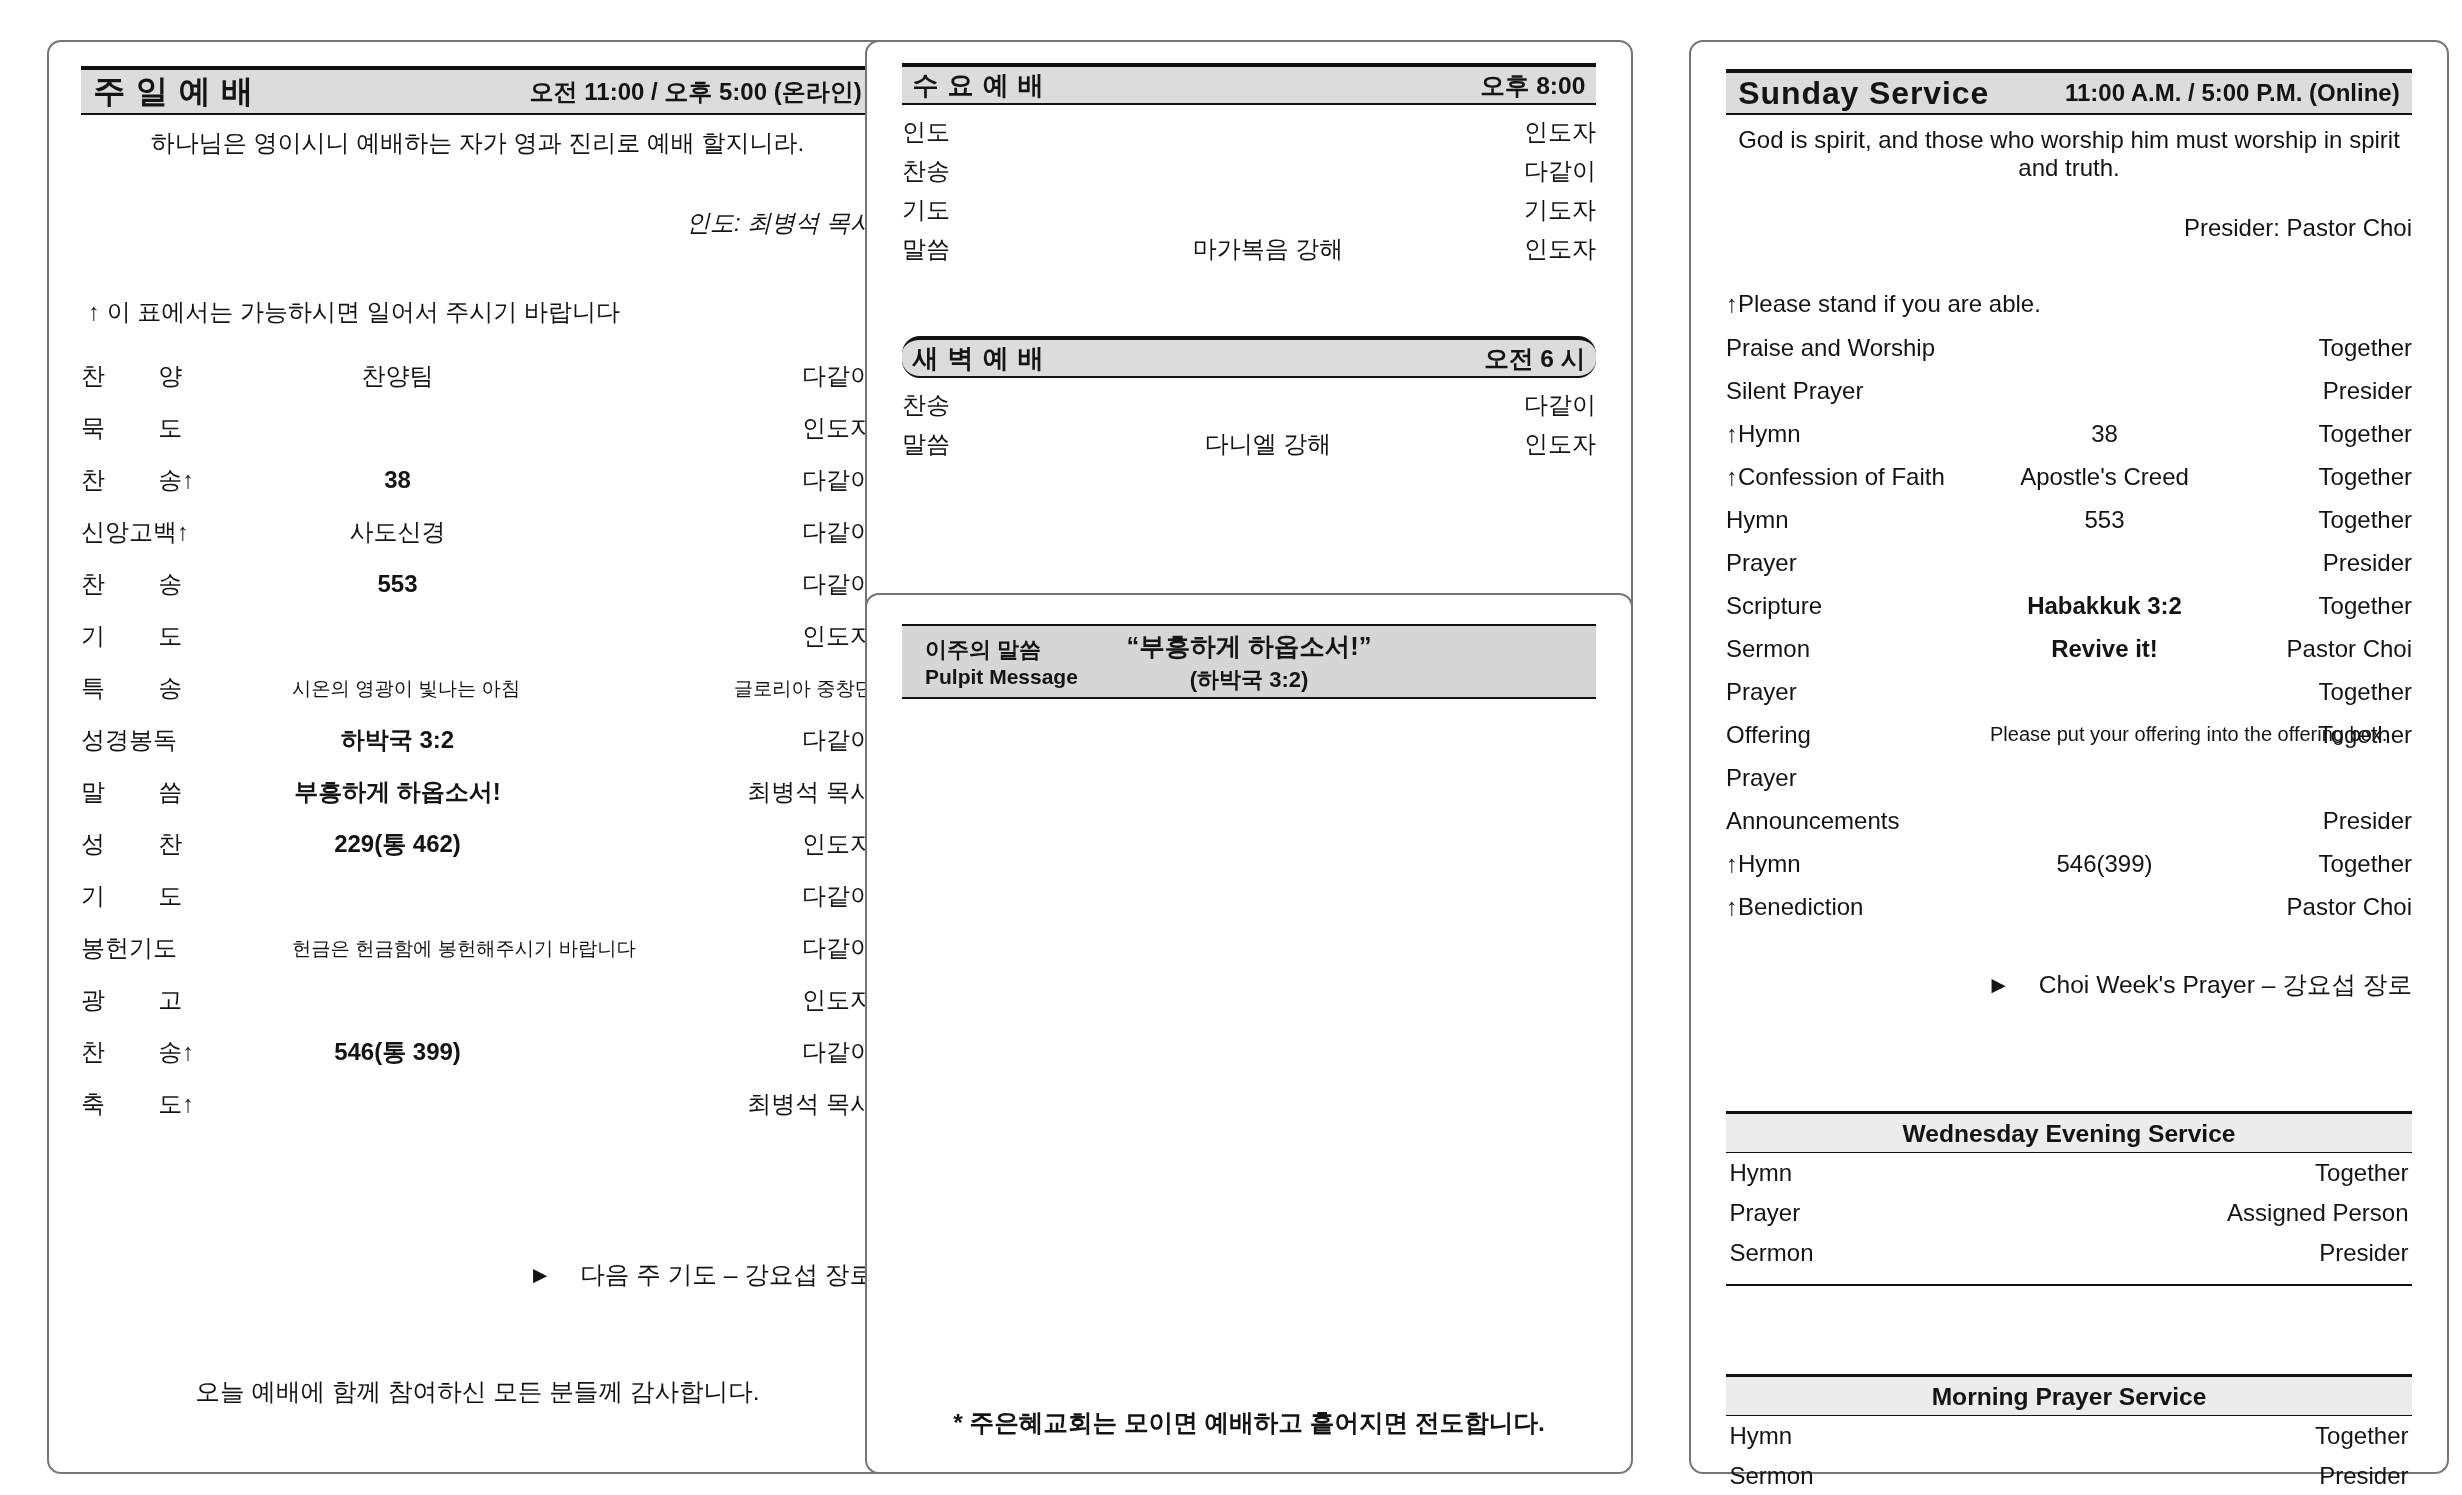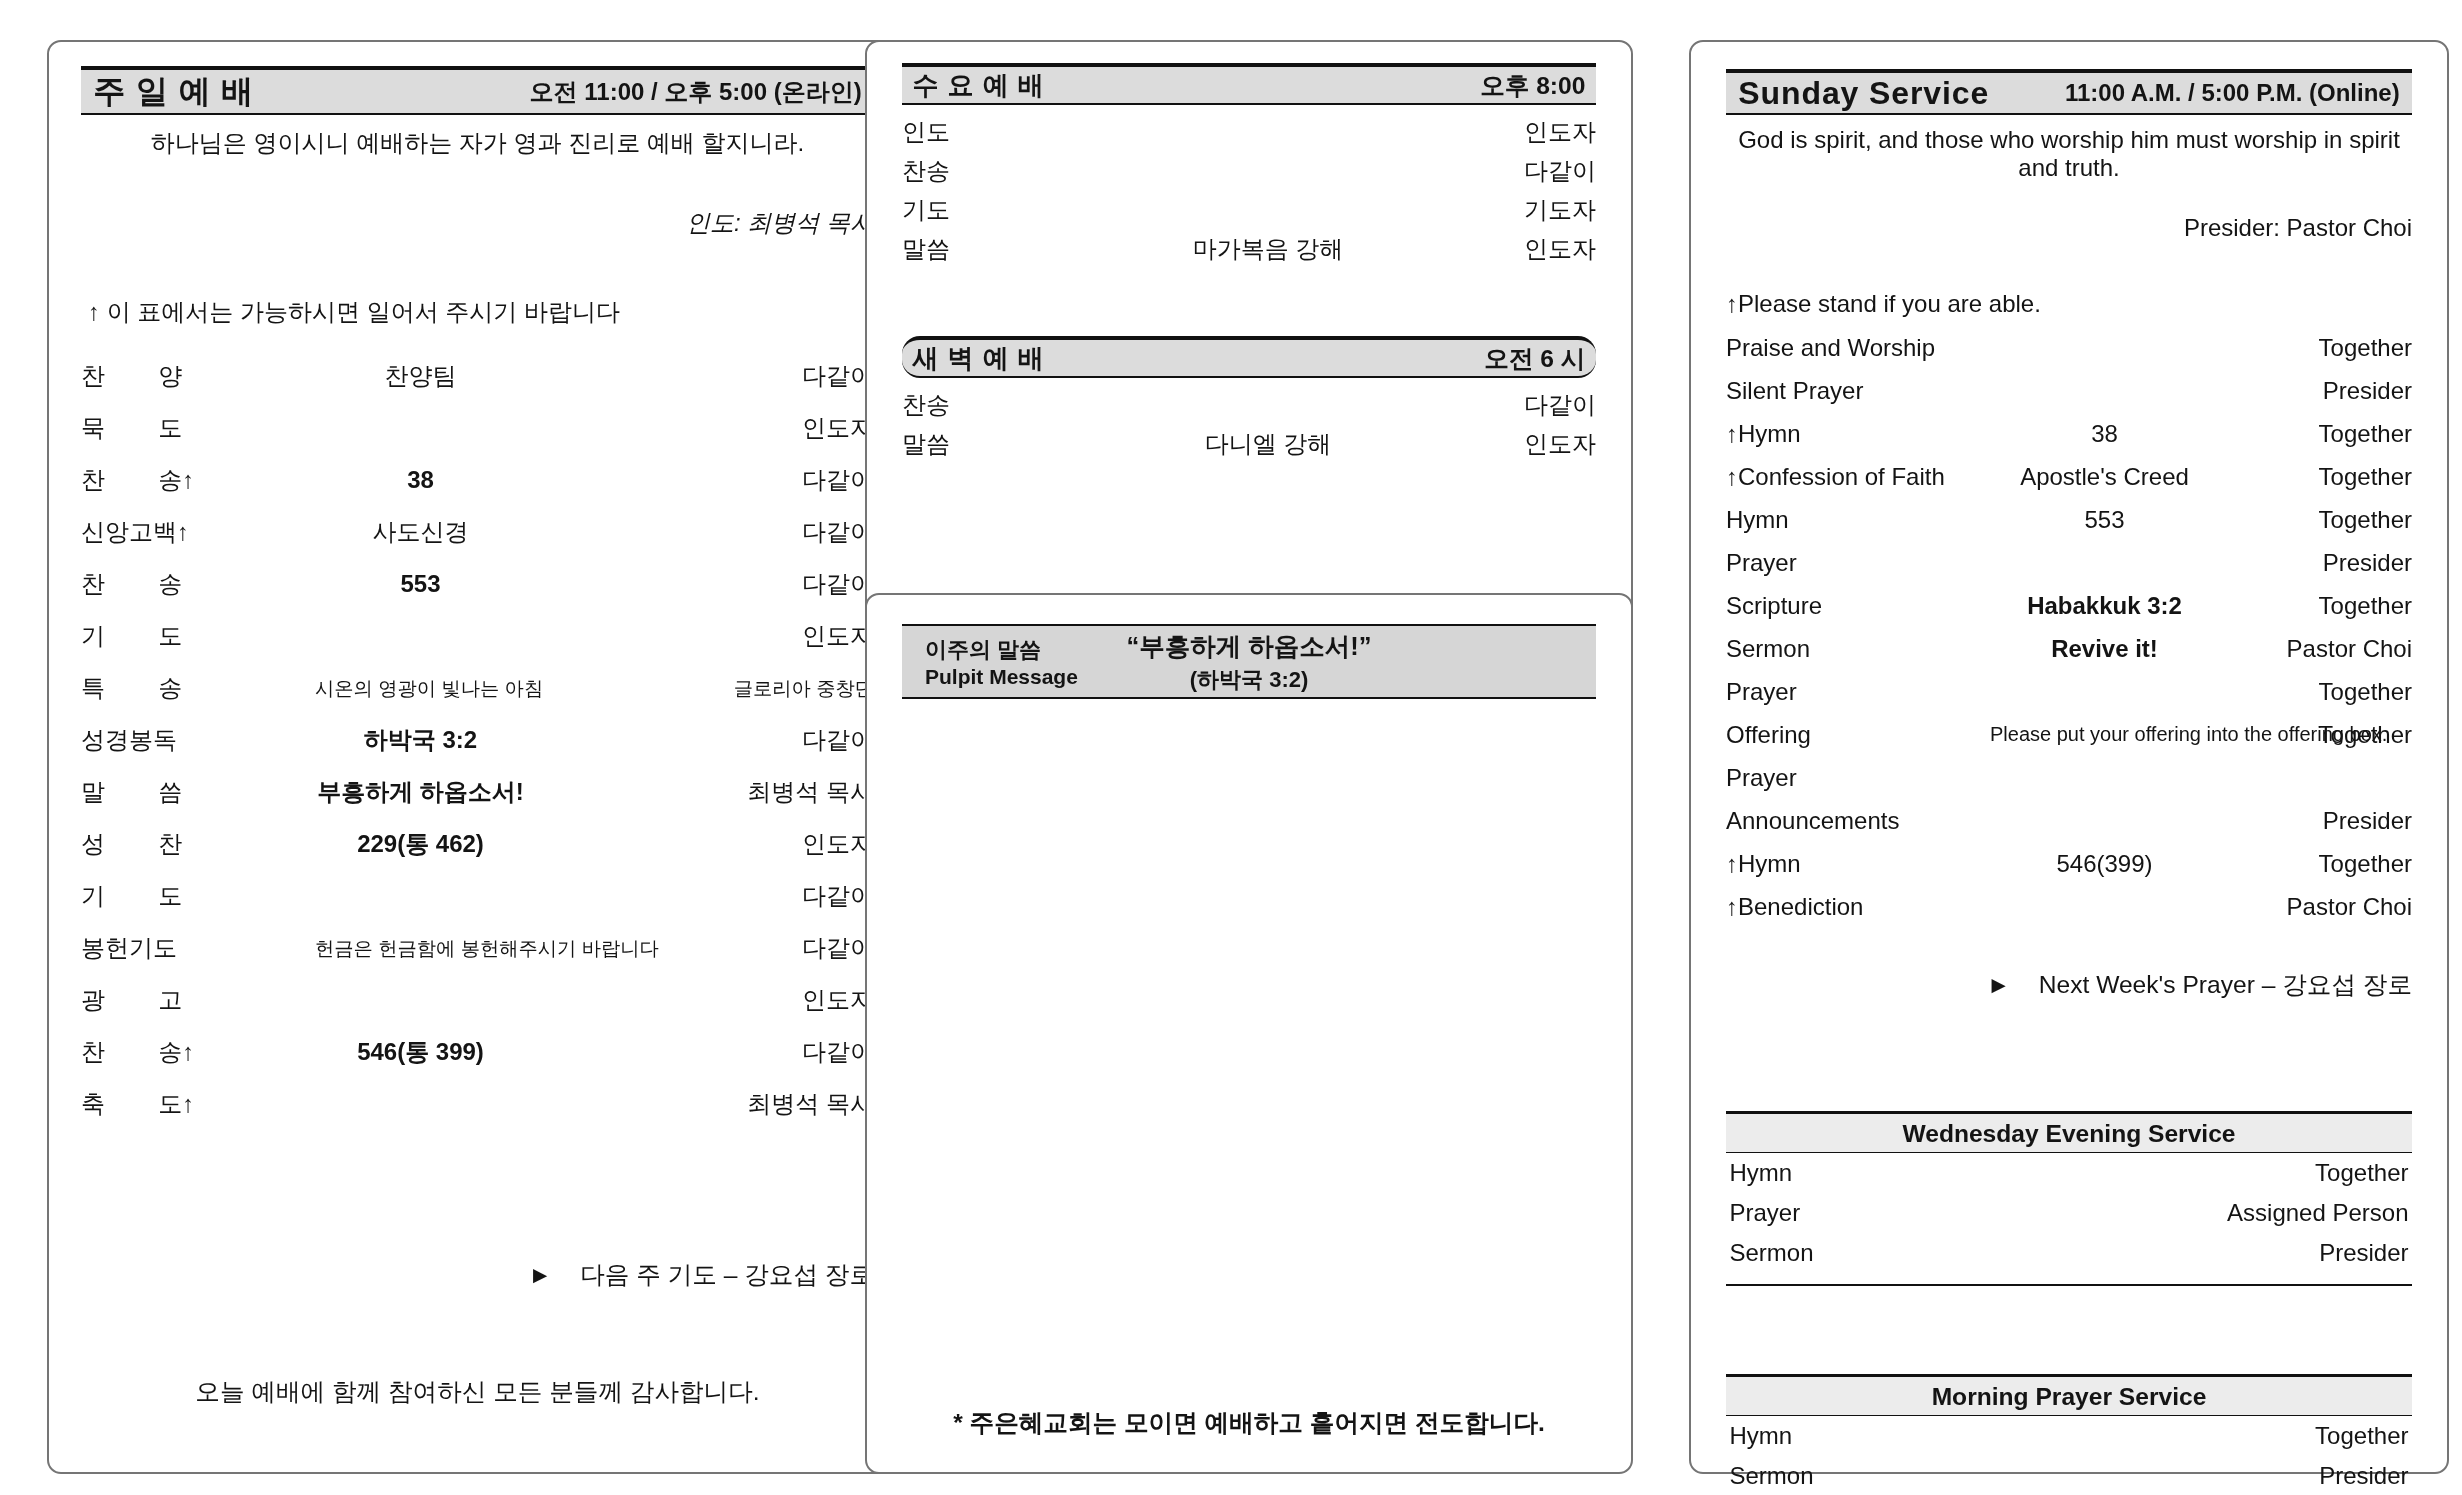--- a/index.html
+++ b/index.html
@@ -51,21 +51,21 @@
   .row { display: grid; align-items: center; }
   .c-item { white-space: pre; text-align: left; }
   .c-detail { text-align: center; white-space: nowrap; }
   .c-who { text-align: right; white-space: nowrap; }
 
   #panel-korean .bar { margin-top: 24px; height: 49px; }
   #panel-korean .verse { margin-top: 12.3px; }
   #panel-korean .presider-line { margin-top: 48px; font-style: italic; }
   #panel-korean .stand-note { margin-top: 57px; }
   #panel-korean .rows { margin-top: 22px; }
-  #panel-korean .row { height: 52px; grid-template-columns: 211px 211px 1fr; font-size: 24px; gap: 23px; }
+  #panel-korean .row { height: 52px; grid-template-columns: 211px 211px 1fr; font-size: 24px; }
 
   .next-week {
     display: flex; justify-content: flex-end; align-items: center;
     gap: 33px; font-size: 24.6px;
   }
   #panel-korean .next-week { margin-top: 128px; }
   .tri { font-size: 18.5px; line-height: 1; }
   .thanks { text-align: center; font-size: 24.6px; }
   #panel-korean .thanks { margin-top: 84px; }
 
@@ -396,21 +396,21 @@
 
         <div class="row">
           <span class="c-item">↑Benediction</span>
           <span class="c-detail"></span>
           <span class="c-who">Pastor Choi</span>
         </div>
 
     </div>
     <p class="next-week">
       <span class="tri">▶</span>
-      <span>Next Week's Prayer – 강요섭 장로</span>
+      <span>Choi Week's Prayer – 강요섭 장로</span>
     </p>
     <div class="subtable wed">
       <div class="subhead">Wednesday Evening Service</div>
 
         <div class="subrow">
           <span>Hymn</span>
           <span>Together</span>
         </div>
 
         <div class="subrow">

